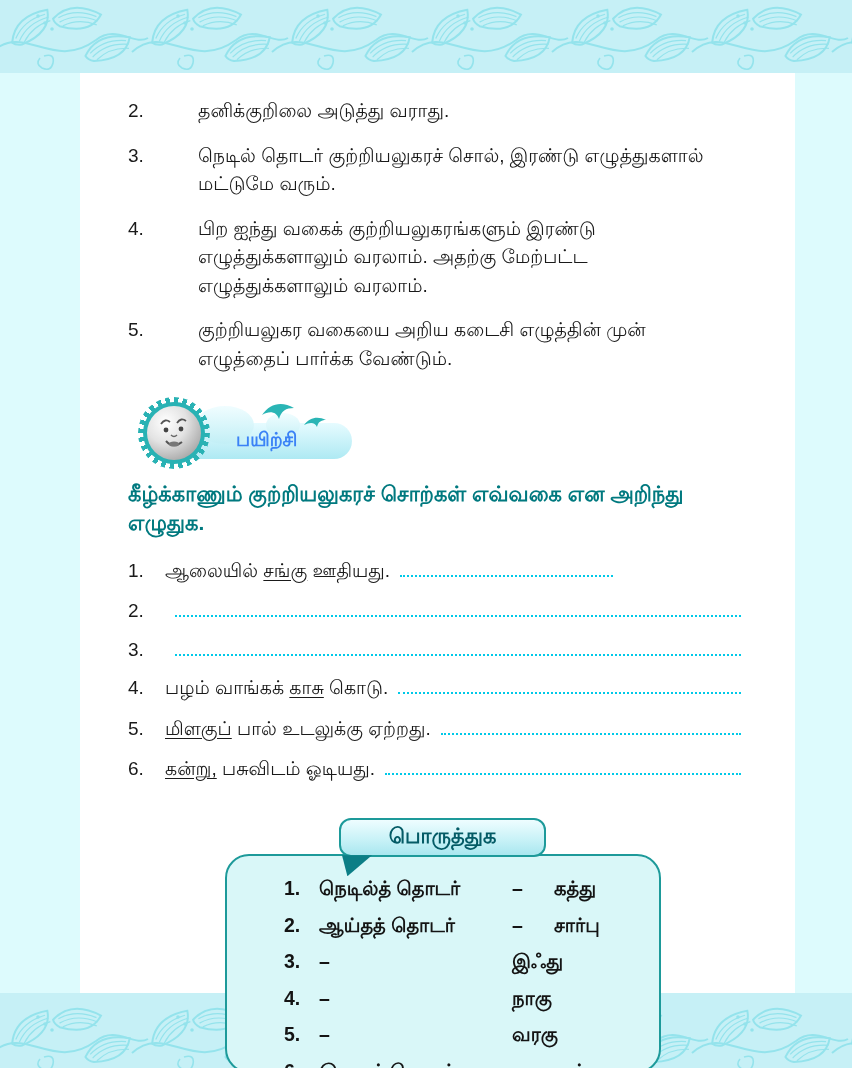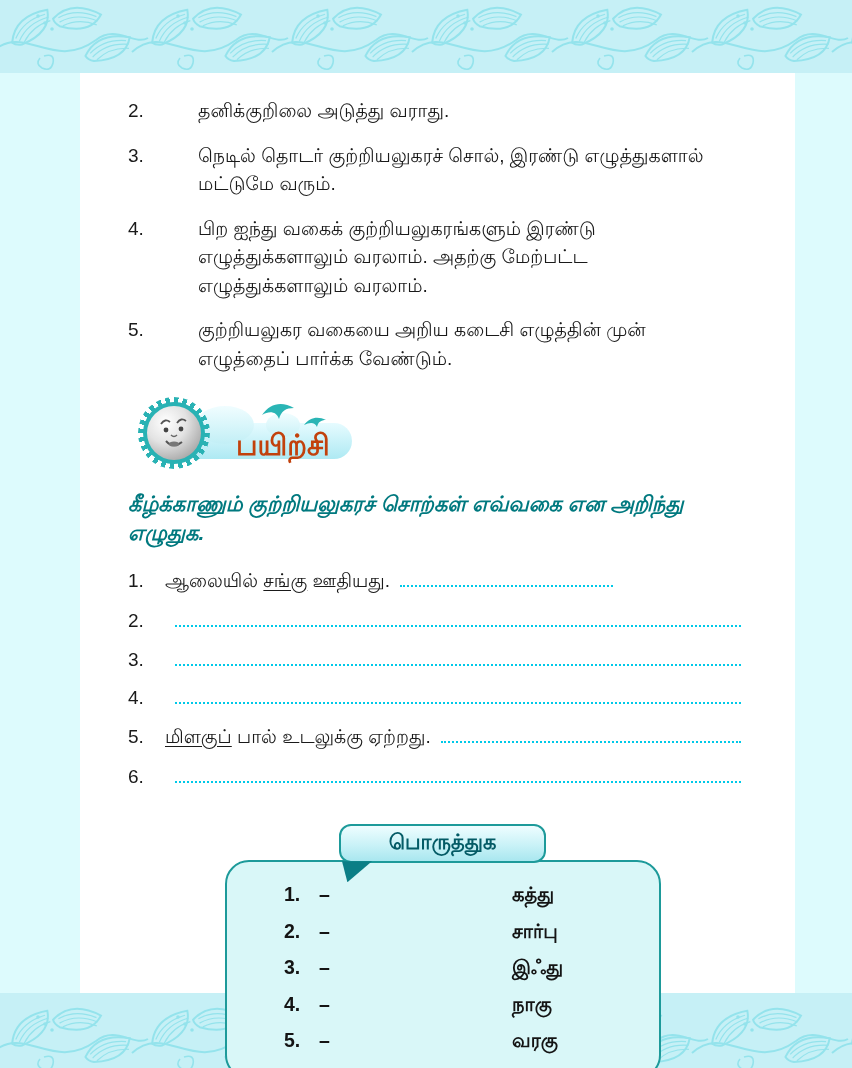--- a/index.html
+++ b/index.html
@@ -32,24 +32,24 @@
            background:linear-gradient(#f0fdff,#c2eff6); }
   .cloud::after { content:""; position:absolute; left:86px; top:-10px; width:34px; height:24px; border-radius:50%;
            background:linear-gradient(#f0fdff,#c9f1f7); }
   .sun { position:absolute; left:10px; top:2px; width:72px; height:72px; }
   .sun-rays { position:absolute; inset:0; border-radius:50%;
            background:repeating-conic-gradient(#29b2b4 0deg 7.5deg, rgba(255,255,255,0) 7.5deg 15deg); }
   .sun-ring { position:absolute; inset:5px; border-radius:50%; background:#29b2b4; }
   .sun-face { position:absolute; inset:9px; border-radius:50%;
            background:radial-gradient(circle at 35% 30%, #ffffff 0%, #e3e3e3 40%, #a8a8a8 80%, #828282 100%); }
   .sun-face svg { position:absolute; inset:0; }
-  .badge-label { position:absolute; left:108px; top:34px; font-size:29px; font-weight:bold; color:#c2410c; }
+  .badge-label { position:absolute; left:108px; top:34px; font-size:19px; font-weight:bold; color:#3b82f6; }
   .birds { position:absolute; left:128px; top:4px; }
 
-  .instruction { margin-top:10px; font-size:21px; font-weight:bold; color:#00797f; line-height:1.4;font-style:italic; }
+  .instruction { font-size:21px; font-weight:bold; color:#00797f; line-height:1.4; }
 
   .exercise { margin-top:22px; }
   .ex-item { display:flex; align-items:baseline; margin-bottom:16.5px; font-size:19px; }
   .ex-num { width:37px; flex:0 0 37px; }
   .ex-text { white-space:nowrap; }
   .ex-text .u { text-decoration:underline; text-underline-offset:3px; }
   .dots { flex:1; border-bottom:2.5px dotted #00c9e8; margin:0 2px 4px 10px; min-width:30px; }
   .ex-item.short .dots { margin-right:130px; }
 
   
@@ -178,44 +178,48 @@
       <div class="ex-item">
         <span class="ex-num">2.</span>
         <span class="dots"></span>
       </div>
       <div class="ex-item">
         <span class="ex-num">3.</span>
         <span class="dots"></span>
       </div>
       <div class="ex-item">
         <span class="ex-num">4.</span>
+        <span class="ex-text"><span>பழம் வாங்கக் </span><span class="u">காசு</span><span> கொடு. </span></span>
         <span class="dots"></span>
       </div>
       <div class="ex-item">
         <span class="ex-num">5.</span>
         <span class="ex-text"><span class="u">மிளகுப்</span><span> பால் உடலுக்கு ஏற்றது. </span></span>
         <span class="dots"></span>
       </div>
       <div class="ex-item">
         <span class="ex-num">6.</span>
+        <span class="ex-text"><span class="u">கன்று,</span><span> பசுவிடம் ஓடியது. </span></span>
         <span class="dots"></span>
       </div>
     </div>
 
     <div class="matching">
       <div class="match-label">பொருத்துக</div>
       <div class="match-tail"></div>
       <div class="match-box">
         <div class="match-row">
           <span>1.</span>
+          <span>நெடில்த் தொடர்</span>
           <span>–</span>
           <span>கத்து</span>
         </div>
         <div class="match-row">
           <span>2.</span>
+          <span>ஆய்தத் தொடர்</span>
           <span>–</span>
           <span>சார்பு</span>
         </div>
         <div class="match-row">
           <span>3.</span>
           <span>–</span>
           <span>இஃது</span>
         </div>
         <div class="match-row">
           <span>4.</span>

